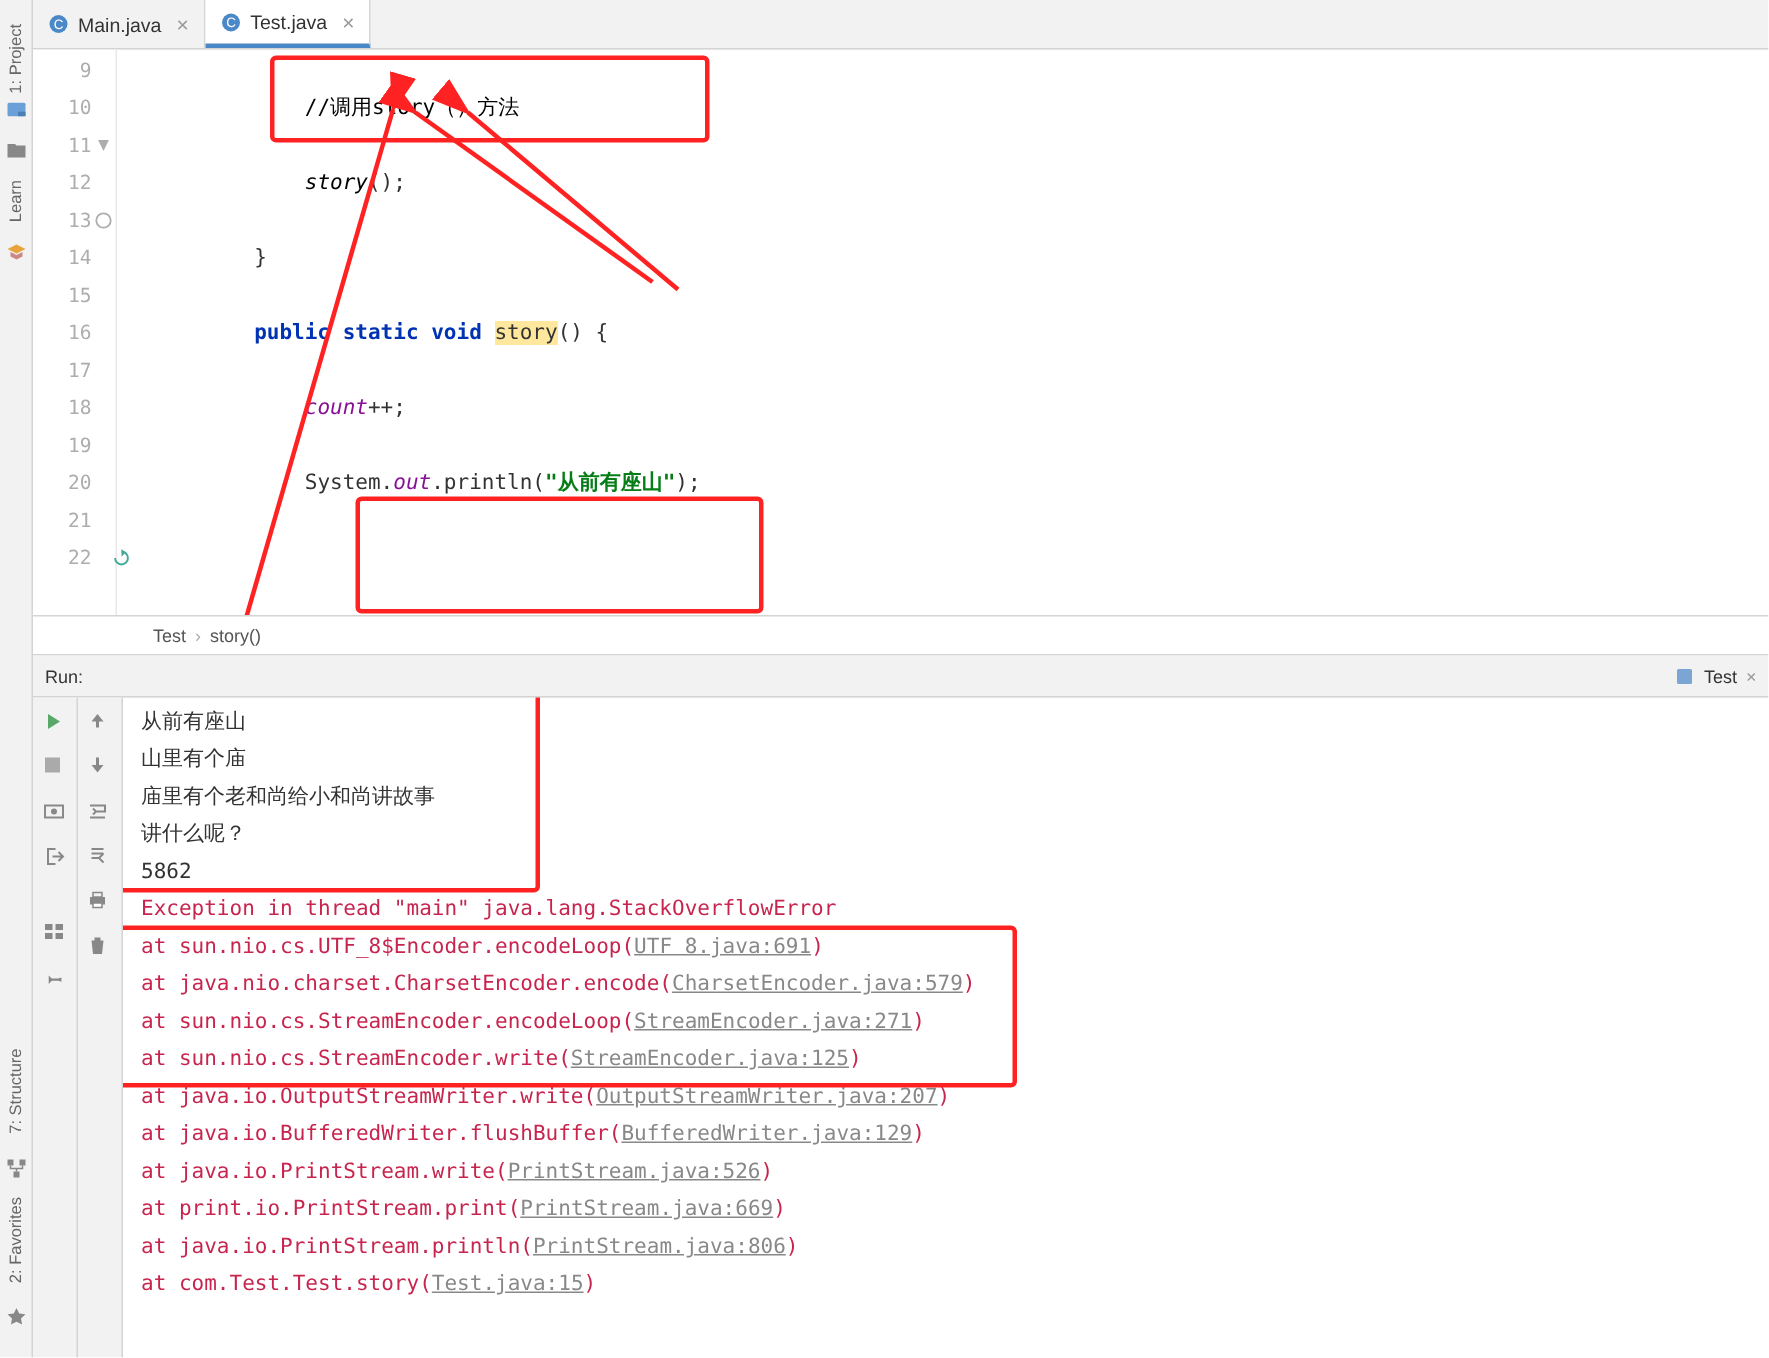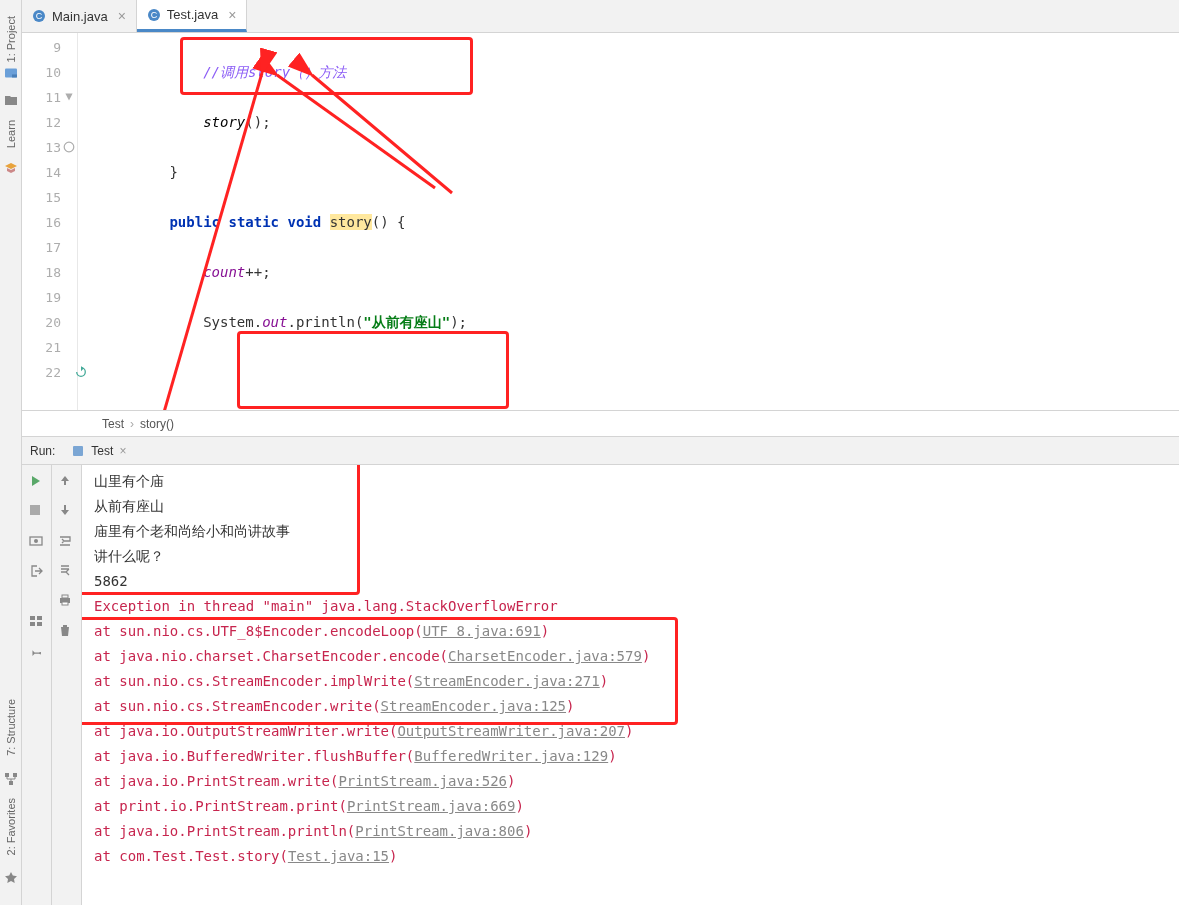--- a/index.html
+++ b/index.html
@@ -17,32 +17,32 @@
 .file-icon { width: 14px; height: 14px; display: inline-block; }
 
 .editor { flex: 1; display: flex; overflow: hidden; position: relative; }
 .gutter { width: 56px; background: #fff; border-right: 1px solid #e8e8e8; text-align: right; padding-right: 16px; font-family: "Consolas", monospace; font-size: 13px; color: #adadad; line-height: 25px; padding-top: 2px; position: relative; }
 .gutter-icon { position: absolute; right: 2px; width: 12px; height: 12px; }
 .code { flex: 1; font-family: "Consolas", "Microsoft YaHei", monospace; font-size: 14px; line-height: 25px; padding-top: 2px; white-space: pre; position: relative; }
 .code-line { padding-left: 24px; height: 25px; }
 .kw { color: #0033b3; font-weight: bold; }
 .str { color: #067d17; font-weight: bold; }
 .num { color: #1750eb; }
-.comment { color: #8b5cf6; font-style: italic; }
+.comment { color: #000000; }
 .ident { color: #000; font-style: italic; }
 .field { color: #871094; font-style: italic; }
 
 .red-box { position: absolute; border: 3px solid #f22; pointer-events: none; border-radius: 4px; }
 .red-arrow { position: absolute; pointer-events: none; }
 
 .breadcrumb { height: 26px; border-top: 1px solid #d4d4d4; background: #fff; display: flex; align-items: center; padding-left: 80px; font-size: 12px; color: #555; gap: 6px; }
 .breadcrumb .sep { color: #aaa; }
 
 .run-panel { border-top: 1px solid #d4d4d4; display: flex; flex-direction: column; }
-.run-header { height: 28px; background: #f2f2f2; border-bottom: 1px solid #d4d4d4; display: flex; align-items: center; padding-left: 8px; font-size: 12px; gap: 8px; }
+.run-header { height: 28px; background: #f2f2f2; border-bottom: 1px solid #d4d4d4; display: flex; align-items: center; padding-left: 8px; font-size: 12px; gap: 8px; justify-content: space-between; }
 .run-header .run-tab { display: flex; align-items: center; gap: 6px; padding: 0 8px; }
 .run-header .run-tab .close { color: #999; cursor: pointer; }
 
 .run-body { display: flex; height: 440px; }
 .run-actions { width: 30px; background: #f2f2f2; border-right: 1px solid #d4d4d4; display: flex; flex-direction: column; align-items: center; padding-top: 8px; gap: 12px; }
 .run-actions2 { width: 30px; background: #f2f2f2; border-right: 1px solid #d4d4d4; display: flex; flex-direction: column; align-items: center; padding-top: 8px; gap: 12px; }
 .action-btn { width: 18px; height: 18px; cursor: pointer; color: #6e6e6e; }
 
 .console { flex: 1; font-family: "Consolas", "Microsoft YaHei", monospace; font-size: 14px; line-height: 25px; padding: 4px 12px; overflow: hidden; position: relative; }
 .console .err { color: #c7254e; }
@@ -268,29 +268,29 @@
               <rect x="4" y="9" width="6" height="3" fill="#fff" stroke="#888"></rect>
             </svg>
           </span>
         <span class="action-btn">
             <svg width="14" height="14">
               <path fill="#888" d="M3 4h8l-1 9H4zM5 2h4v2H5z"></path>
             </svg>
           </span>
       </div>
       <div class="console">
+<div>从前有座山</div>
 <div>山里有个庙</div>
-<div>从前有座山</div>
 <div>庙里有个老和尚给小和尚讲故事</div>
 <div>讲什么呢？</div>
 <div>5862</div>
 <div class="err"><span>Exception in thread "main" java.lang.StackOverflowError</span></div>
 <div class="err">    <span>at sun.nio.cs.UTF_8$Encoder.encodeLoop(</span><span class="link">UTF 8.java:691</span><span>)</span></div>
 <div class="err">    <span>at java.nio.charset.CharsetEncoder.encode(</span><span class="link">CharsetEncoder.java:579</span><span>)</span></div>
-<div class="err">    <span>at sun.nio.cs.StreamEncoder.implWrite(</span><span class="link">StreamEncoder.java:271</span><span>)</span></div>
+<div class="err">    <span>at sun.nio.cs.StreamEncoder.encodeLoop(</span><span class="link">StreamEncoder.java:271</span><span>)</span></div>
 <div class="err">    <span>at sun.nio.cs.StreamEncoder.write(</span><span class="link">StreamEncoder.java:125</span><span>)</span></div>
 <div class="err">    <span>at java.io.OutputStreamWriter.write(</span><span class="link">OutputStreamWriter.java:207</span><span>)</span></div>
 <div class="err">    <span>at java.io.BufferedWriter.flushBuffer(</span><span class="link">BufferedWriter.java:129</span><span>)</span></div>
 <div class="err">    <span>at java.io.PrintStream.write(</span><span class="link">PrintStream.java:526</span><span>)</span></div>
 <div class="err">    <span>at print.io.PrintStream.print(</span><span class="link">PrintStream.java:669</span><span>)</span></div>
 <div class="err">    <span>at java.io.PrintStream.println(</span><span class="link">PrintStream.java:806</span><span>)</span></div>
 <div class="err">    <span>at com.Test.Test.story(</span><span class="link">Test.java:15</span><span>)</span></div>
 
         <div class="red-box" style="left:-32px; top:-8px; width:310px; height:138px;"></div>
         <div class="red-box" style="left:-4px; top:152px; width:600px; height:108px;"></div>

